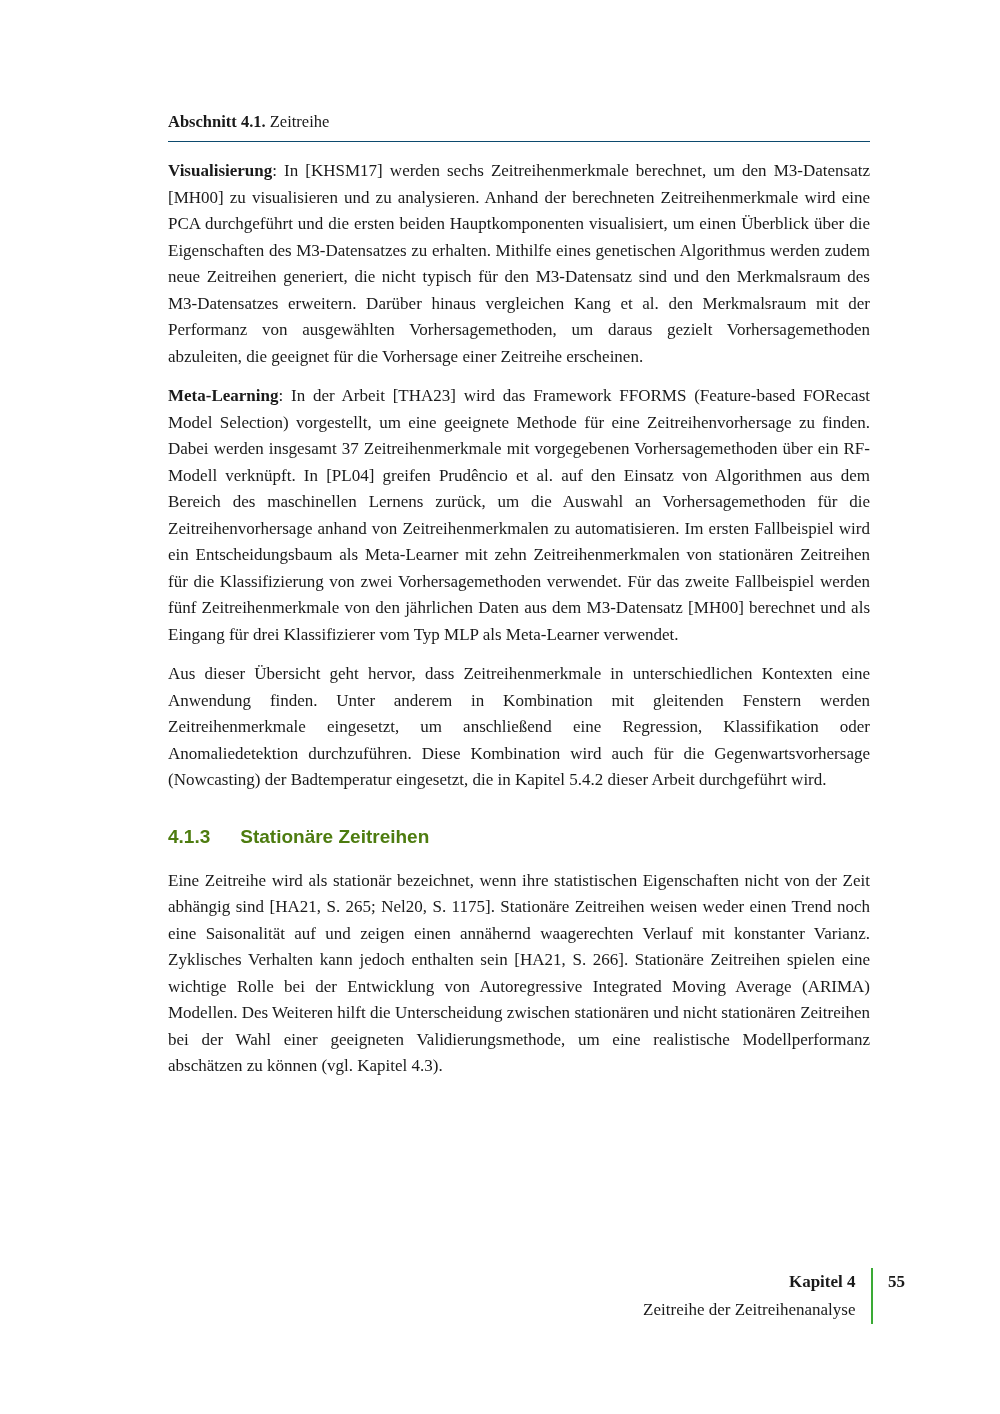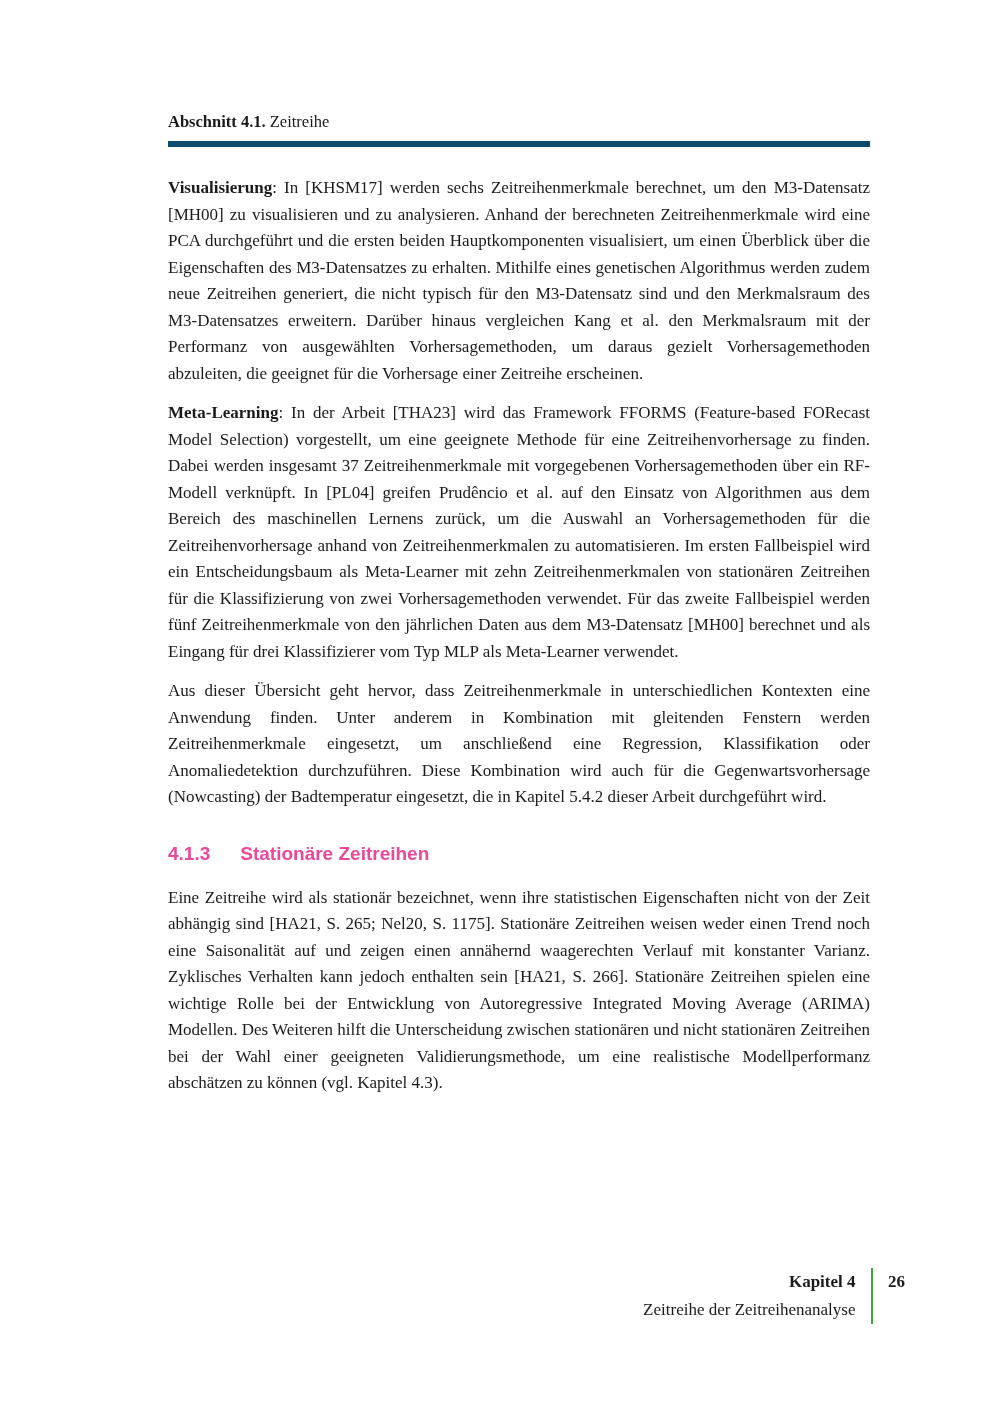--- a/index.html
+++ b/index.html
@@ -12,41 +12,41 @@
     color: #1a1a1a;
   }
   .page {
     position: absolute;
     left: 168px;
     width: 702px;
     top: 112px;
   }
   .running-header {
     font-size: 16.5px;
-    border-bottom: 6px solid #0c4a6e;
+    border-bottom: 1px solid #0c4a6e;
     padding-bottom: 9px;
   }
   .running-header .bold { font-weight: bold; }
   .body-text {
-    margin-top: 28px;
+    margin-top: 16px;
   }
   p.para {
     font-size: 17px;
     line-height: 26.5px;
     text-align: justify;
     margin-bottom: 13px;
   }
   p.para .lead { font-weight: bold; }
   h2.section-heading {
     font-family: "Liberation Sans", sans-serif;
     font-size: 19px;
     font-weight: bold;
     margin-top: 32px;
     margin-bottom: 20px;
-    color: #ec4899;
+    color: #4d7c0f;
   }
   h2.section-heading .num { display: inline-block; margin-right: 30px; }
   .footer {
     position: absolute;
     top: 1268px;
     right: 82px;
     display: flex;
     align-items: stretch;
   }
   .footer .chapter-block {
@@ -94,14 +94,14 @@
   </div>
 
 </div>
 
 <div class="footer">
   <div class="chapter-block">
     <div class="chapter">Kapitel 4</div>
     <div>Zeitreihe der Zeitreihenanalyse</div>
   </div>
   <div class="divider" style="background: rgb(58, 170, 53);"></div>
-  <div class="pagenum">26</div>
+  <div class="pagenum">55</div>
 </div>
 
 </body></html>

